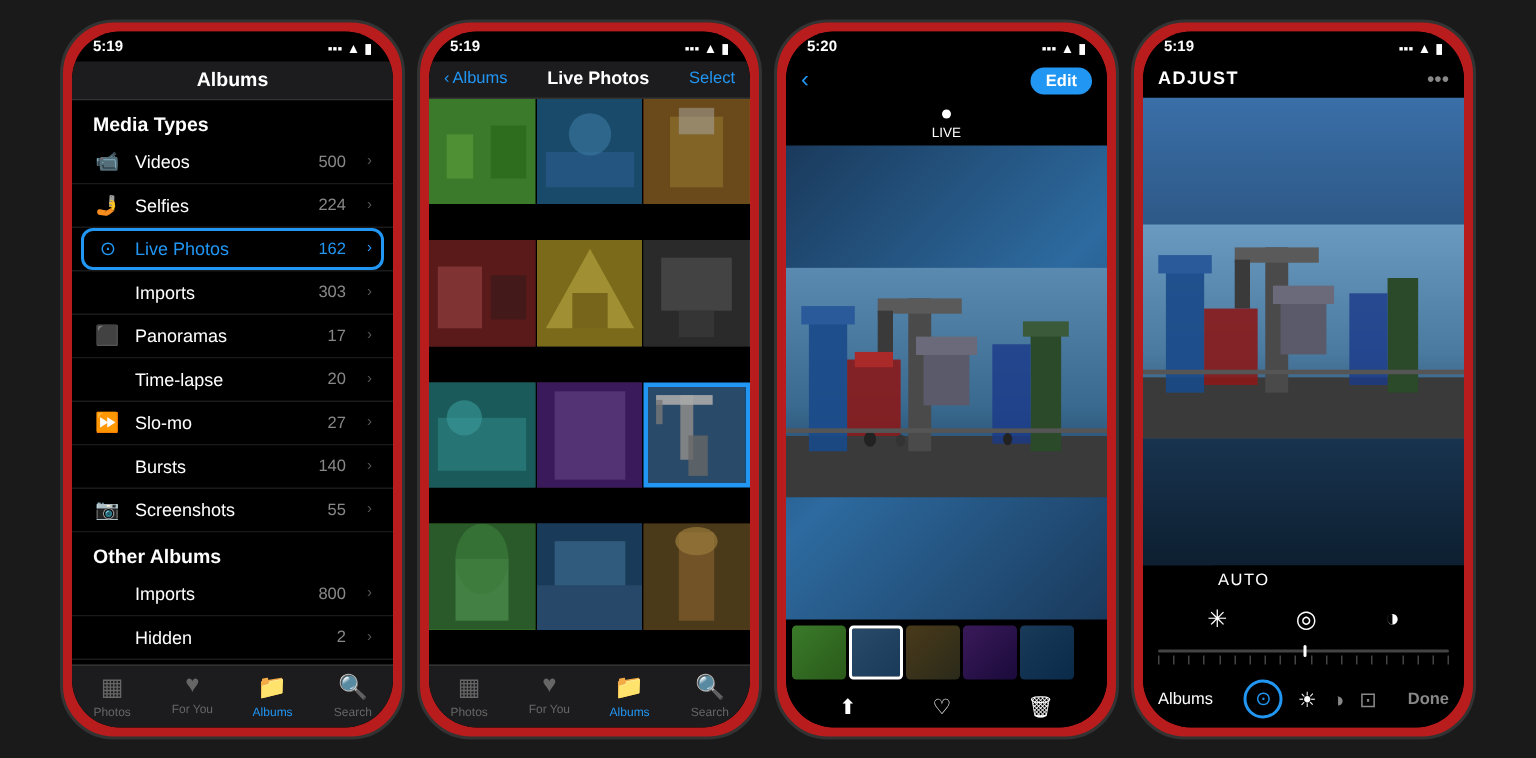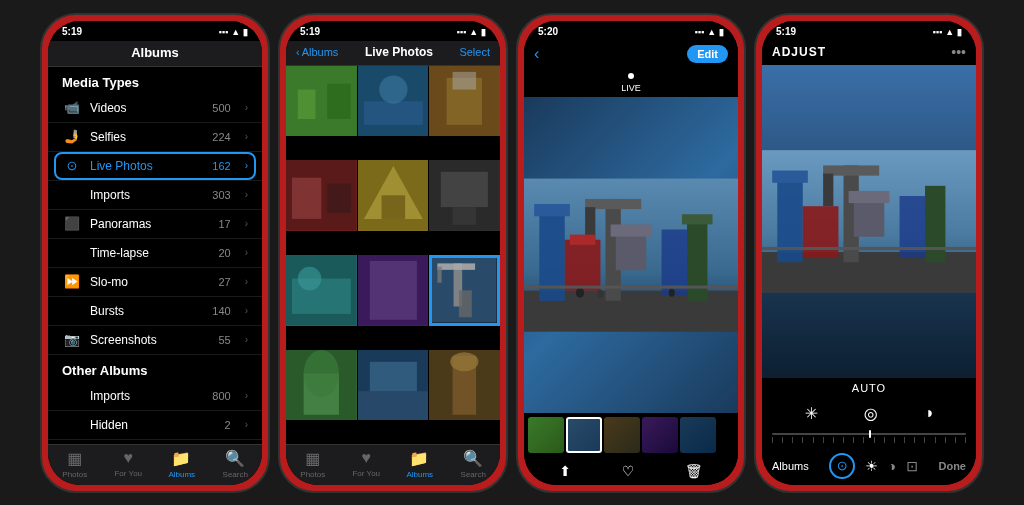--- a/index.html
+++ b/index.html
@@ -310,24 +310,25 @@
       width: 100%;
       flex: 1;
       background: linear-gradient(180deg, #3a6fa8 0%, #1e3d5e 60%, #0d1f30 100%);
       display: flex;
       align-items: center;
       justify-content: center;
     }
     .auto-label {
       color: #fff;
       font-size: 11px;
-      text-align: center;
+      text-align: left;
       padding: 4px;
       background: #000;
       letter-spacing: 1px;
+      margin-left: 46px;
     }
     .adjust-tools {
       display: flex;
       justify-content: space-around;
       align-items: center;
       padding: 6px 20px;
       background: #000;
     }
     .tool-icon {
       color: #fff;

